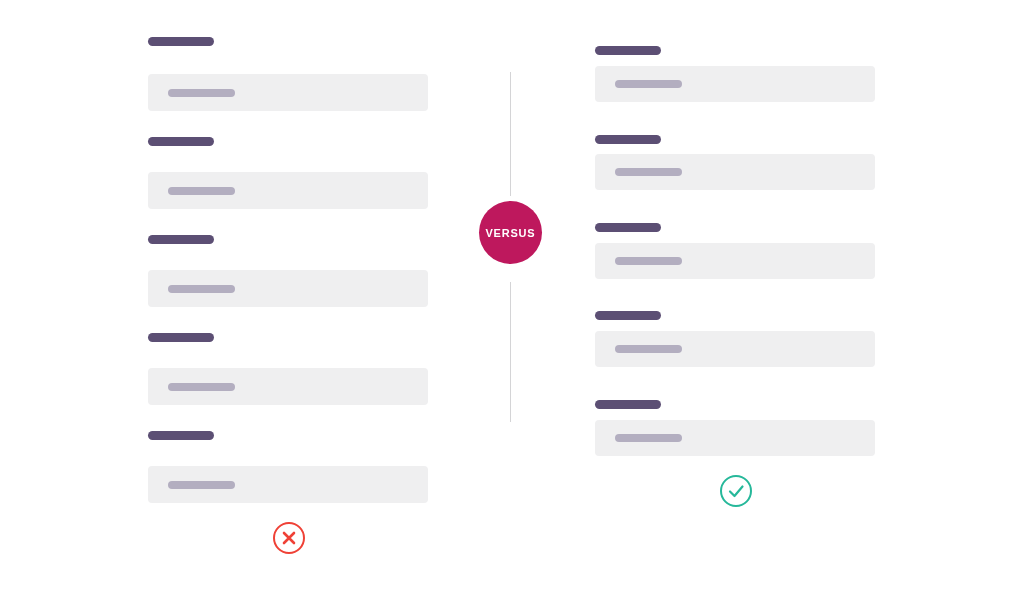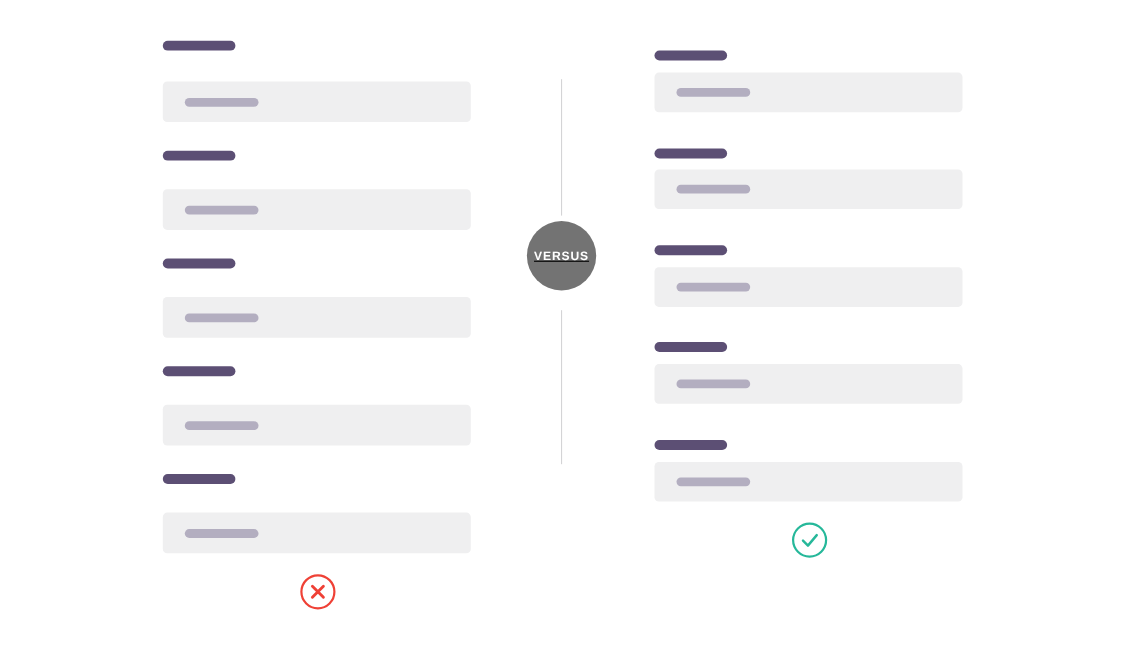--- a/index.html
+++ b/index.html
@@ -75,25 +75,24 @@
   .divider-line.top    { top: 72px;  height: 124px; }
   .divider-line.bottom { top: 282px; height: 140px; }
 
   .versus-badge {
     position: absolute;
     left: 479px;
     top: 201px;
     width: 63px;
     height: 63px;
     border-radius: 50%;
-    background: #737373;
+    background: #be185d;
     display: flex;
     align-items: center;
     justify-content: center;
-    text-decoration: underline;
   }
   .versus-badge span {
     color: #ffffff;
     font-size: 11px;
     font-weight: bold;
     letter-spacing: 0.8px;
     font-family: "Liberation Sans", sans-serif;
     user-select: none;
   }
 

